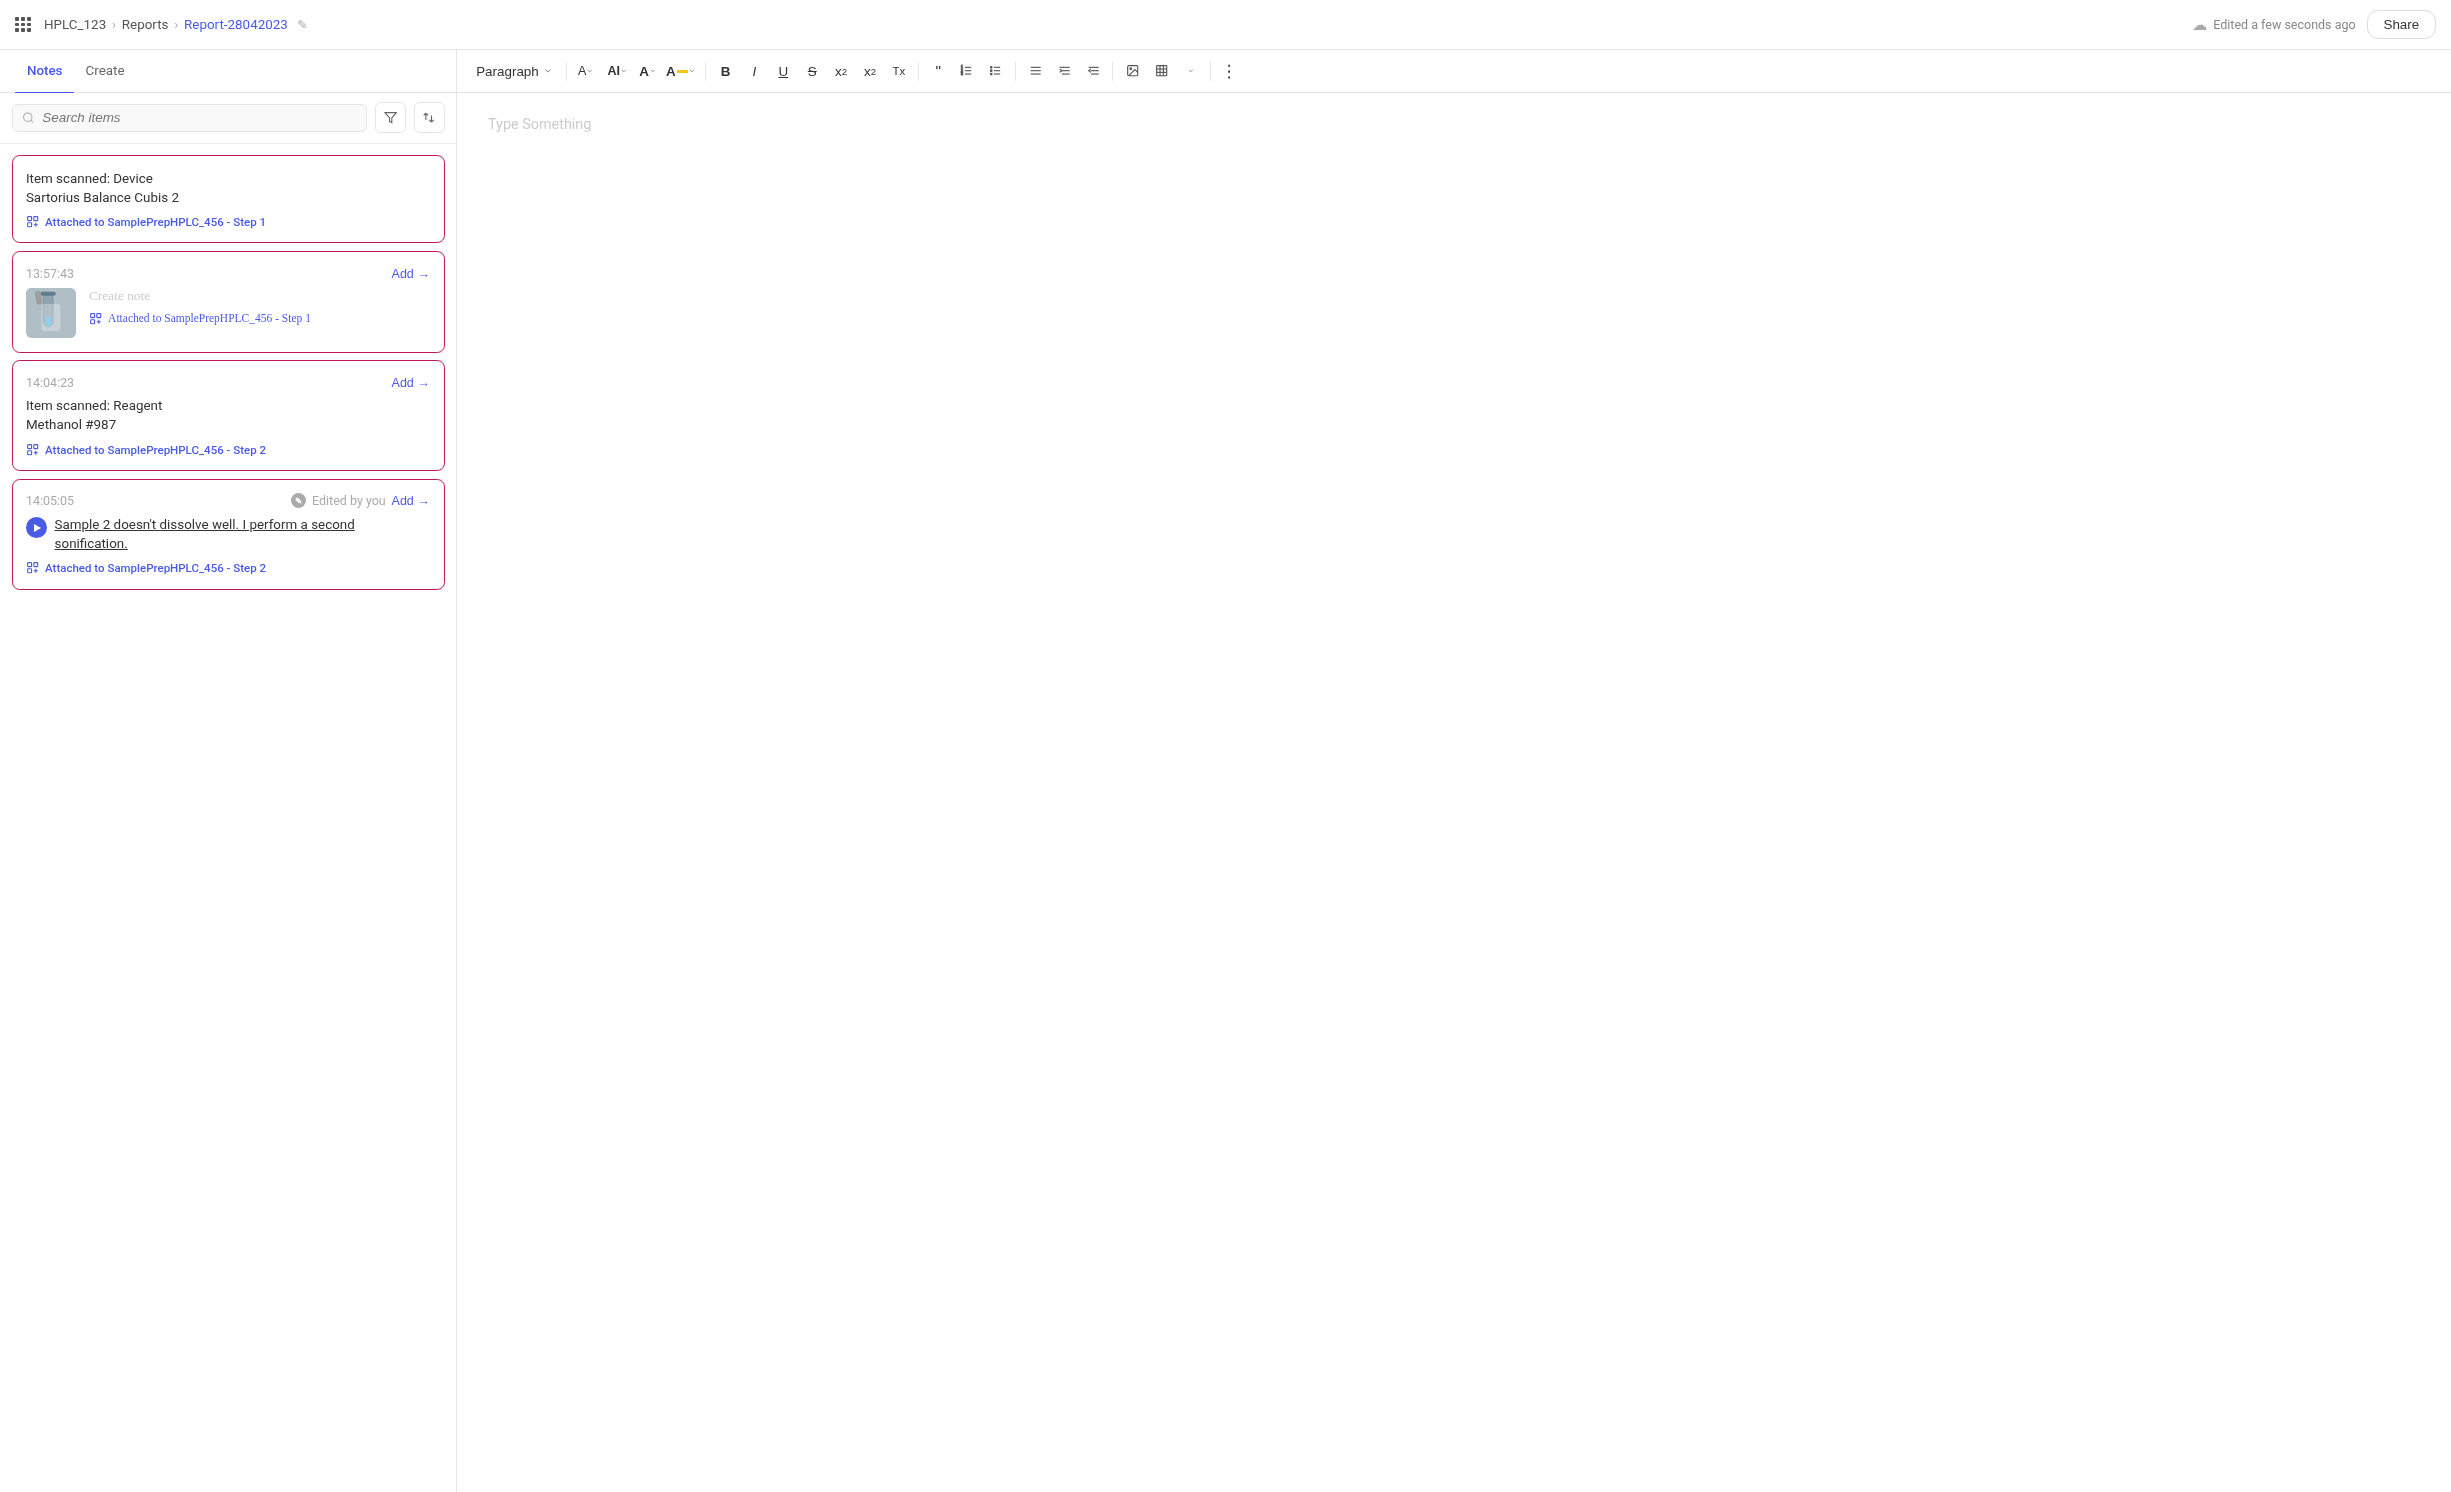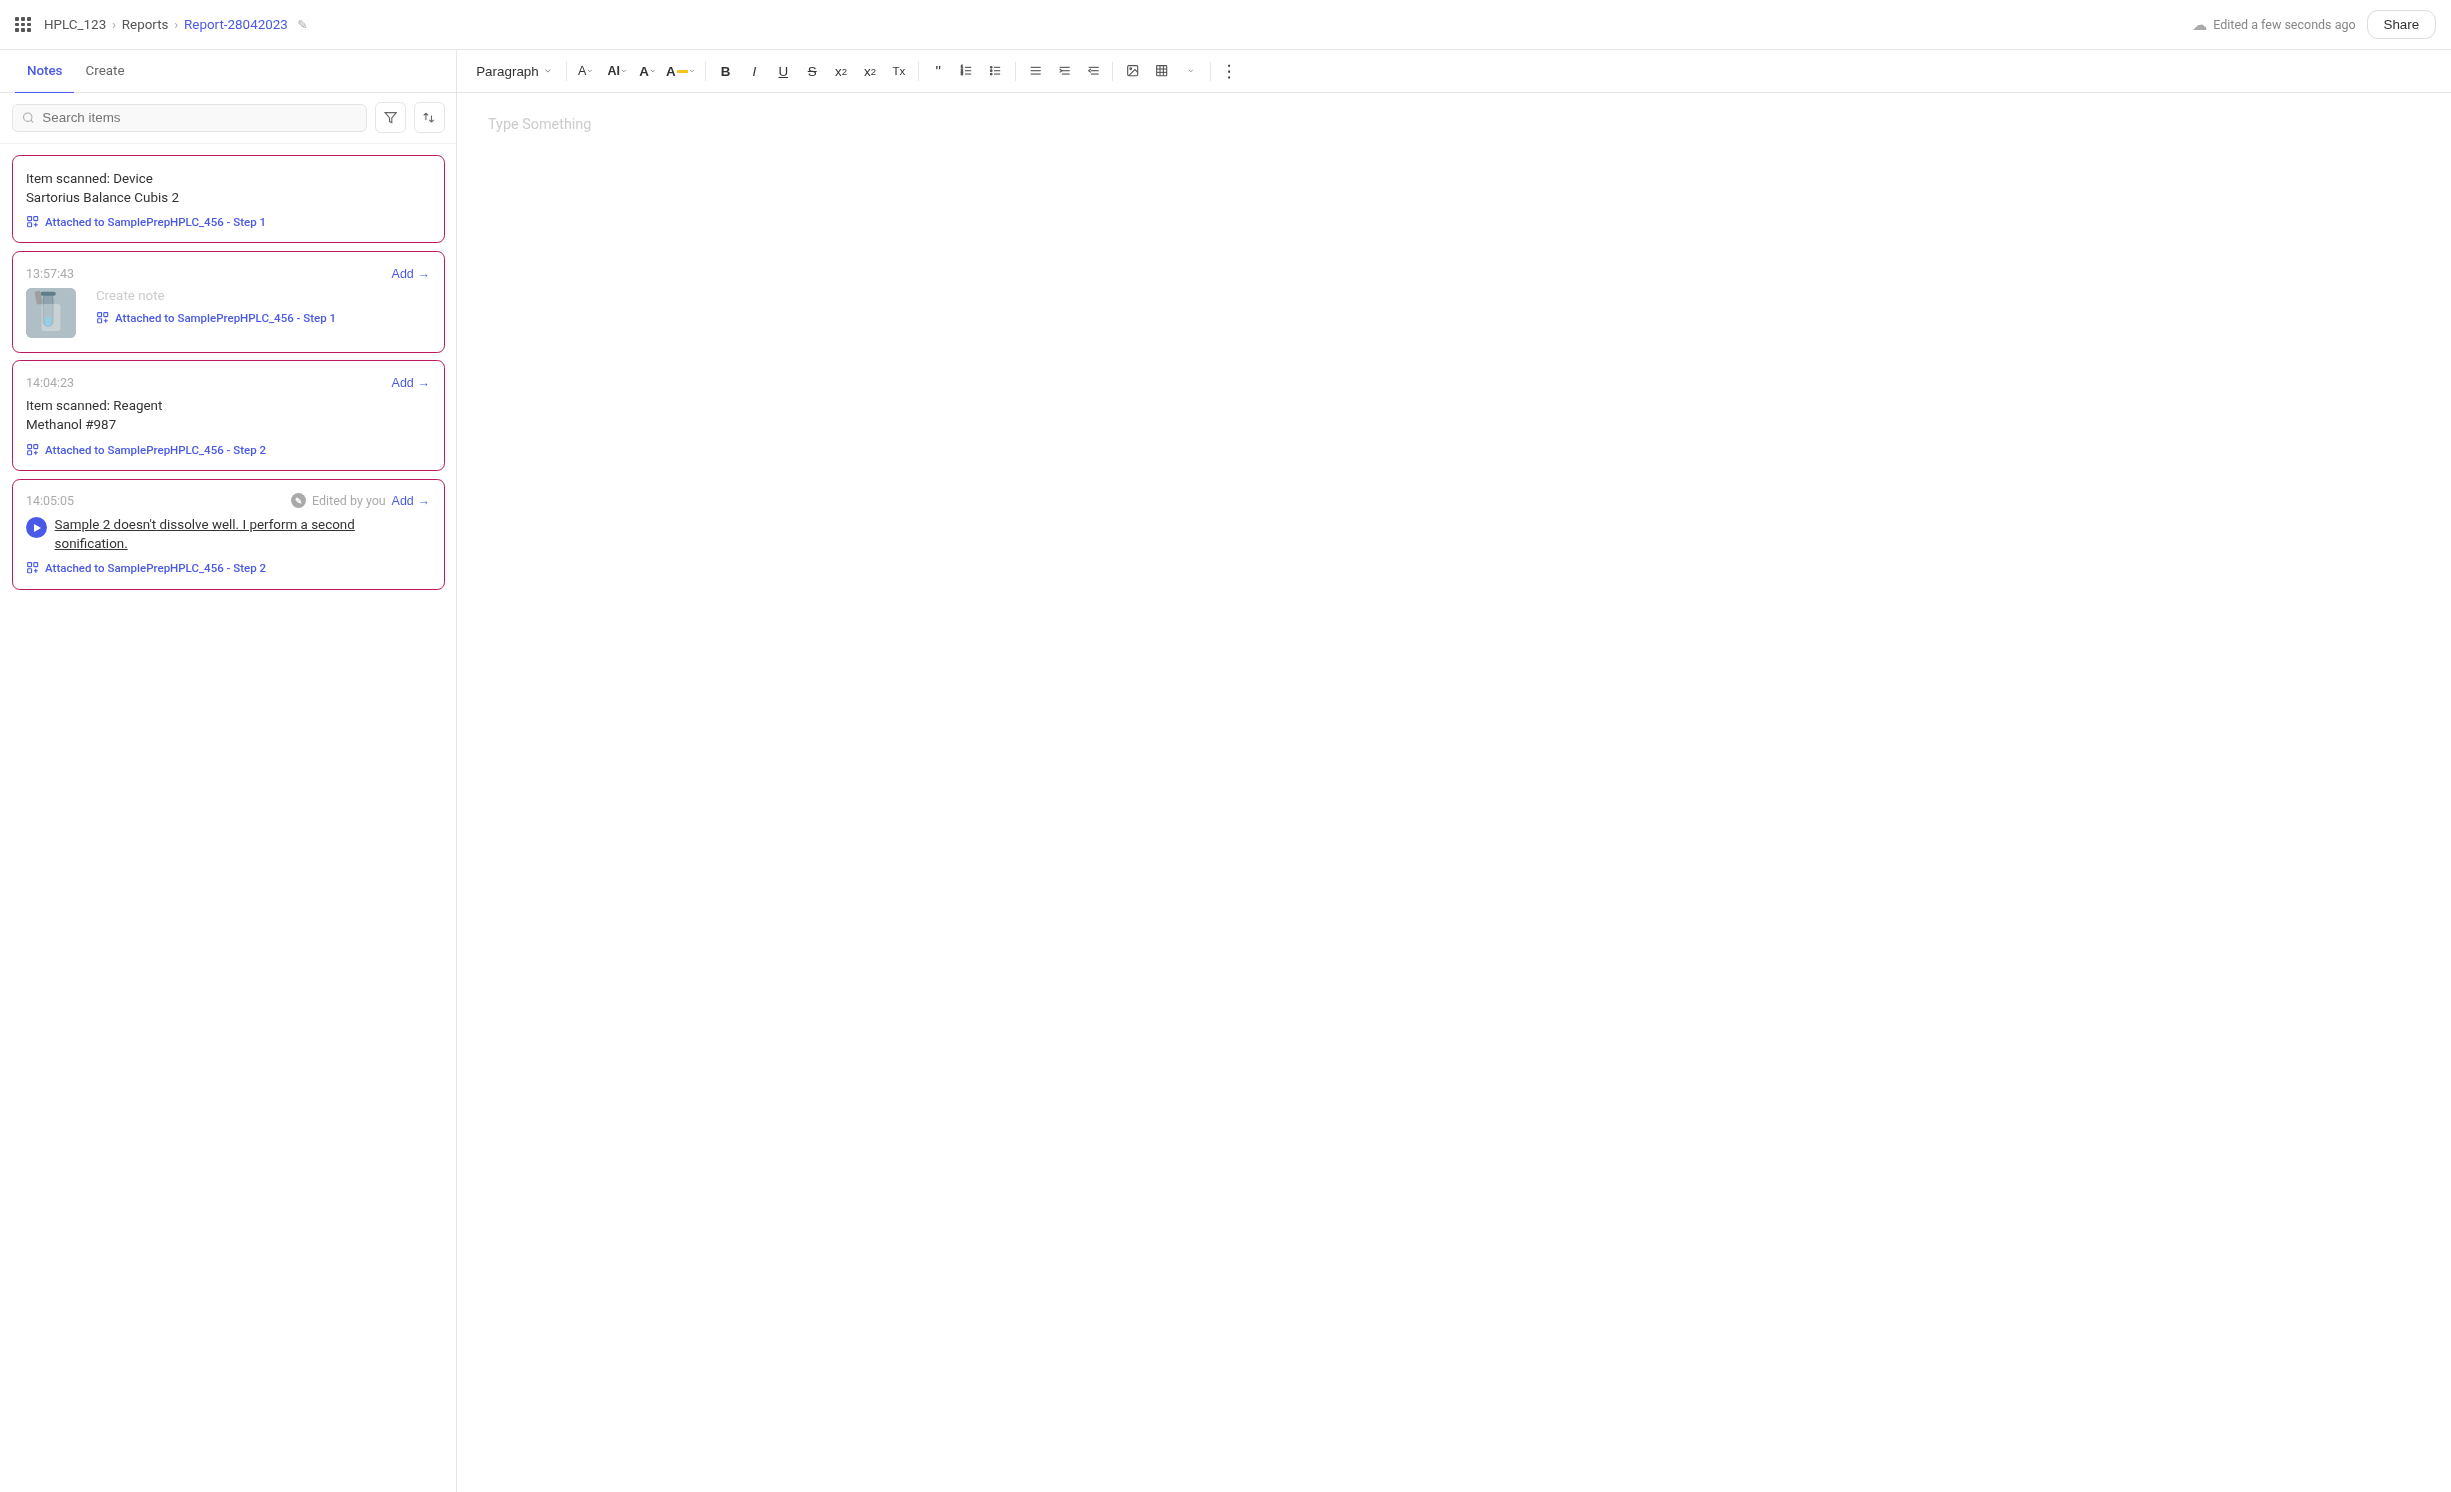--- a/index.html
+++ b/index.html
@@ -97,20 +97,21 @@
       border-radius: 5.8px;
       padding: 5.8px 9.6px;
     }
     .search-input-wrapper input {
       border: none;
       background: transparent;
       outline: none;
       font-size: 13.4px;
       color: #be185d;
       width: 100%;
+      font-style: italic;
     }
     .filter-btn, .sort-btn {
       width: 31px; height: 31px;
       border: 1px solid #e5e5e5;
       border-radius: 5.8px;
       background: #fff;
       cursor: pointer;
       display: flex;
       align-items: center;
       justify-content: center;
@@ -177,21 +178,22 @@
       gap: 5.8px;
       font-size: 11.5px;
       color: #4a5ae8;
       font-weight: 500;
     }
 
     
     .item-with-image {
       display: flex;
       align-items: flex-start;
-      gap: 20px;
+      gap: 13px;
+      font-family: Liberation Serif, serif;
     }
     .item-thumb-img {
       width: 50px;
       height: 50px;
       background: linear-gradient(135deg, #7a8fa8 0%, #c9cdd4 50%, #a0a8b4 100%);
       border-radius: 5.8px;
       position: relative;
     }
     .item-thumb-img::after {
       content: '';

